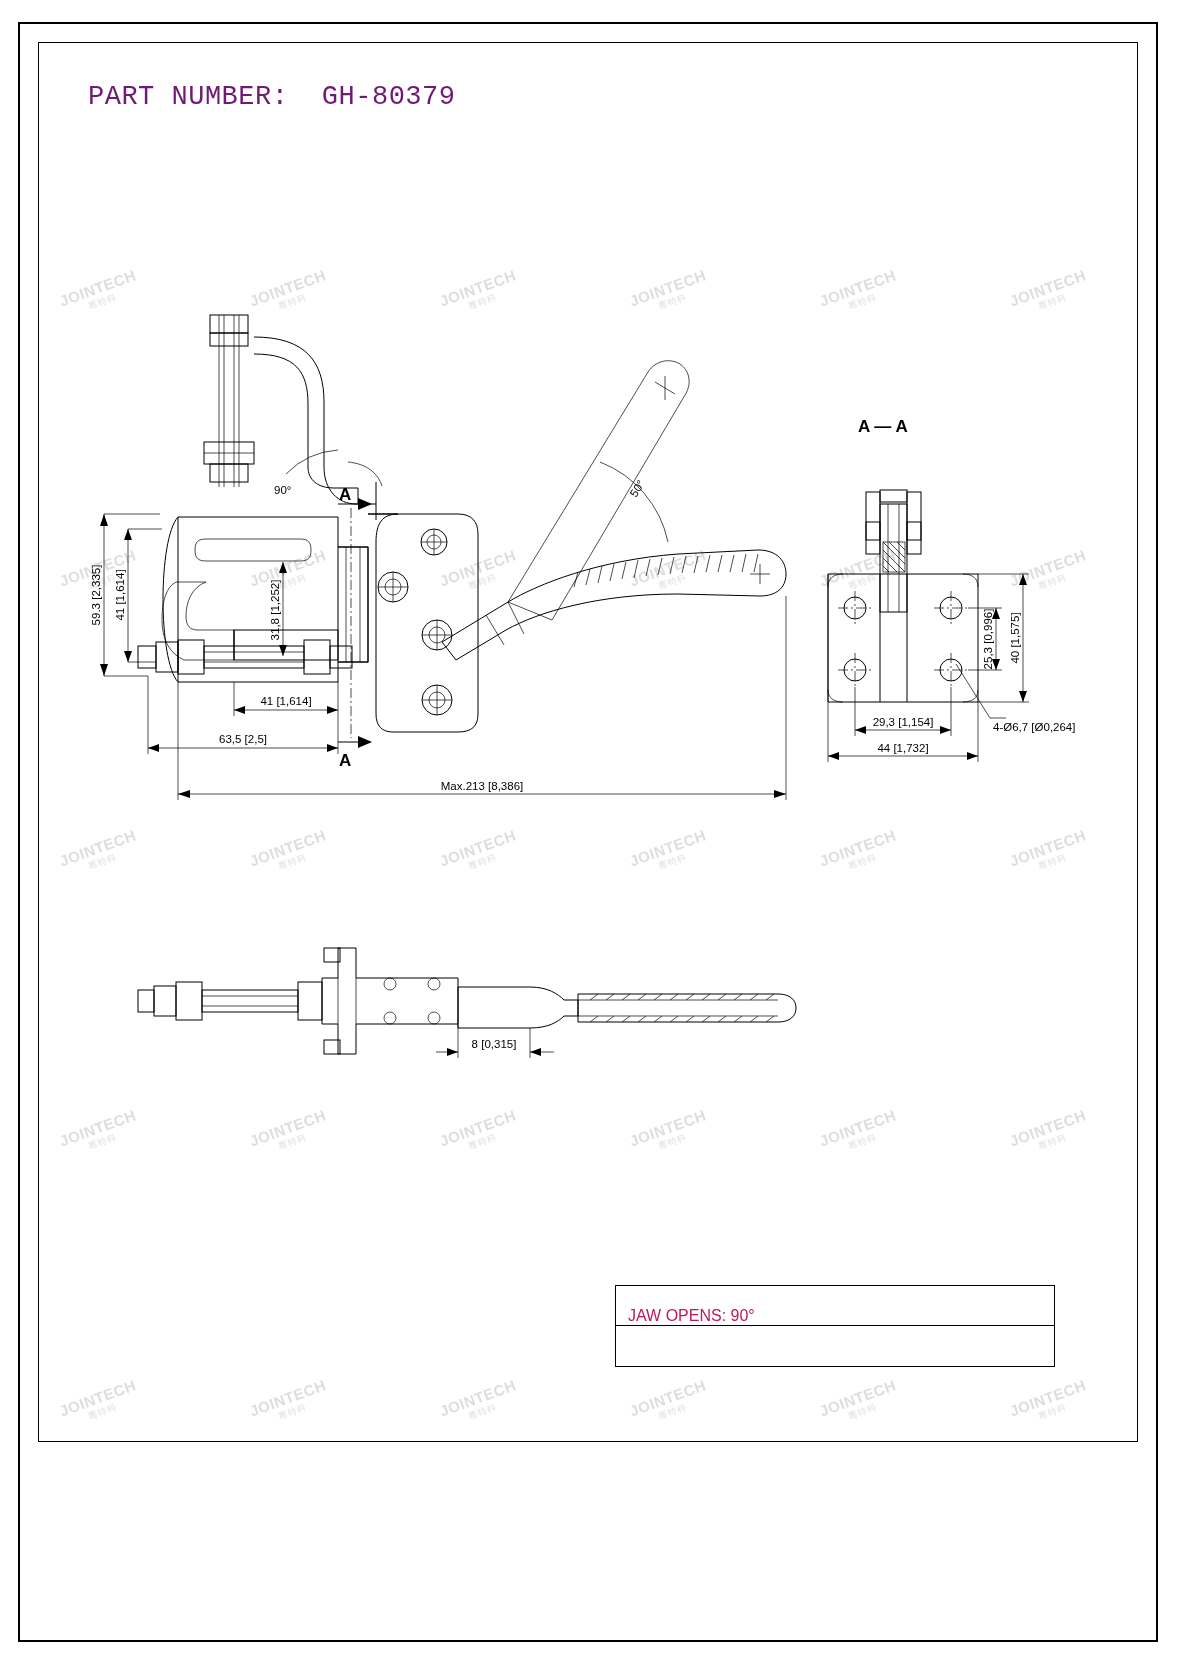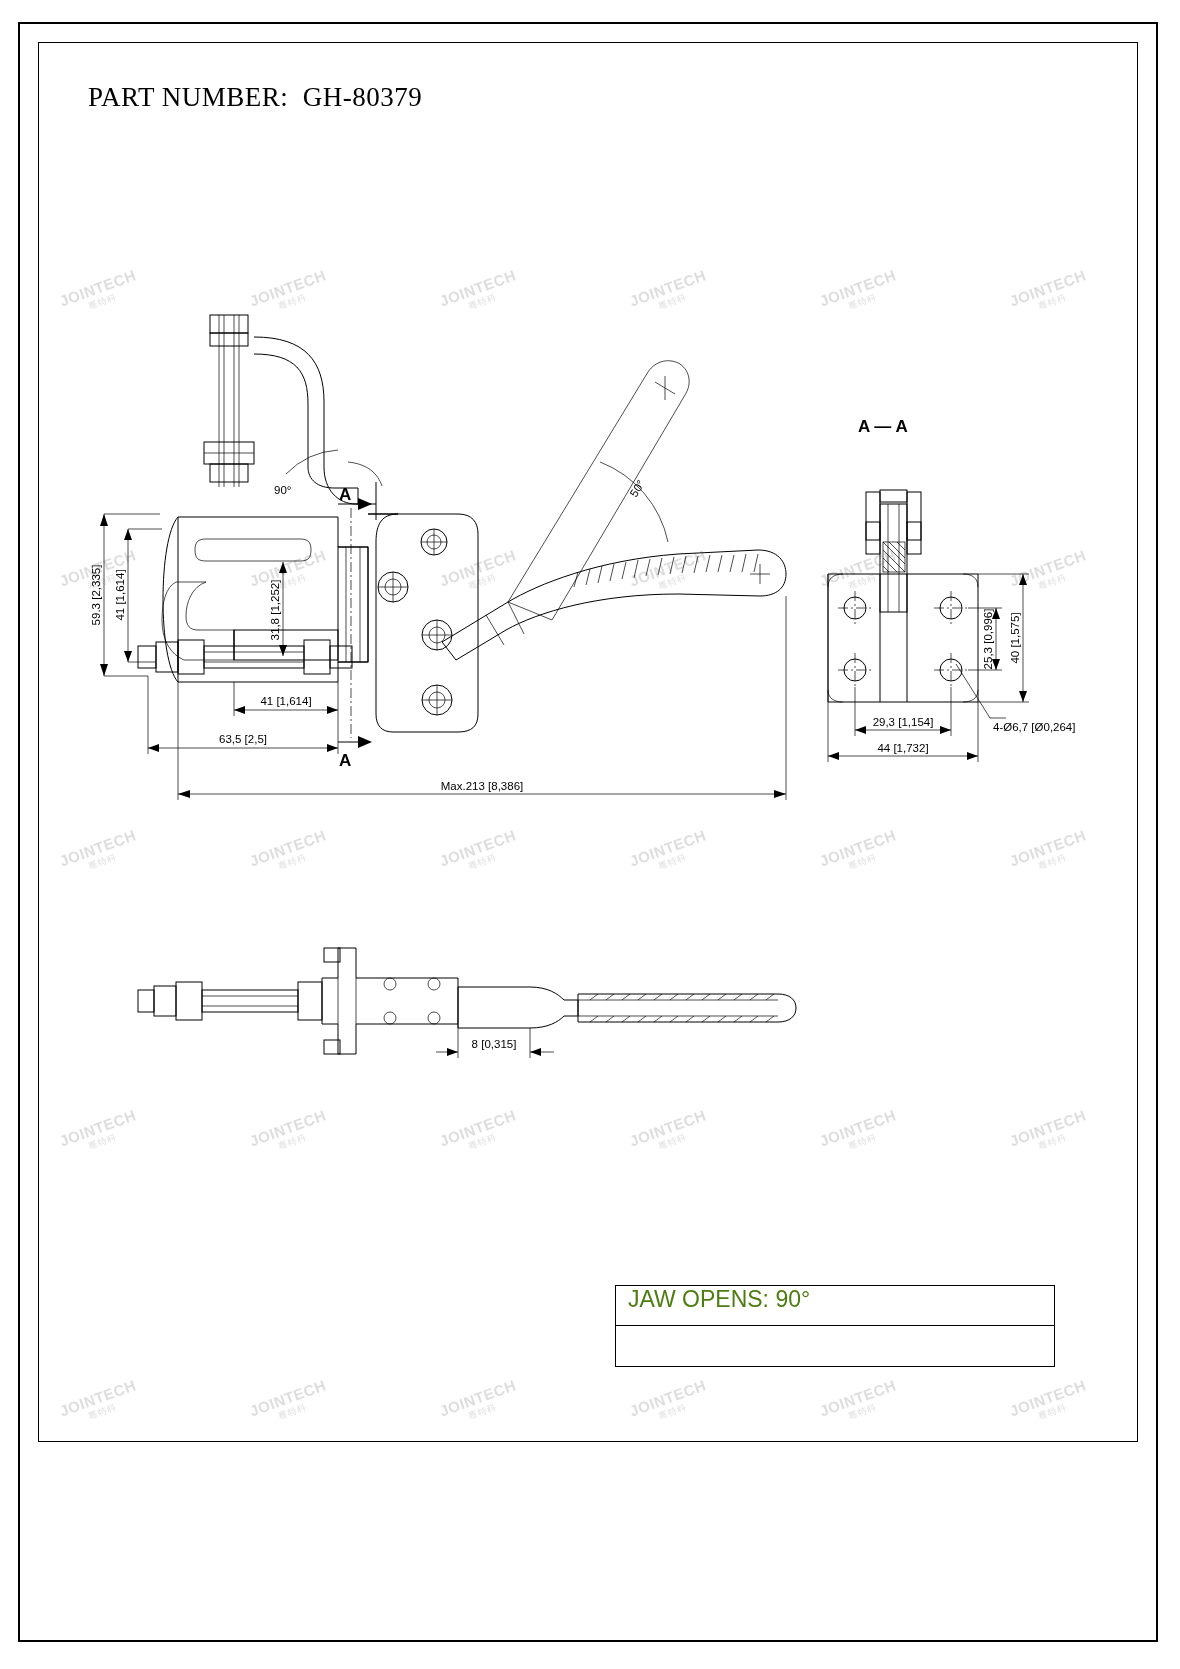--- a/index.html
+++ b/index.html
@@ -35,22 +35,23 @@
     width: 1100px; height: 1400px;
     border: 1px solid #000;
     box-sizing: border-box;
   }
   
   .part-number {
     position: absolute;
     left: 88px; top: 82px;
     font-size: 27px;
     letter-spacing: 0.5px;
-    color: #000000;
+    color: #701a75;
     white-space: nowrap;
+    font-family: Liberation Mono, monospace;
   }
   
   .wm-layer {
     position: absolute;
     left: 0; top: 0; width: 1180px; height: 1669px;
     overflow: hidden;
     pointer-events: none;
   }
   .wm {
     position: absolute;
@@ -101,26 +102,26 @@
     top: 1285px;
     width: 440px;
     border: 1.5px solid #000;
     box-sizing: border-box;
     background: rgba(255,255,255,0.0);
   }
   .notes-row {
     height: 40px;
     border-bottom: 1.5px solid #000;
     display: flex;
-    align-items: flex-start;
+    align-items: flex-end;
     padding-left: 12px;
     box-sizing: border-box;
     font-family: "Liberation Sans", sans-serif;
-    font-size: 23px;
-    color: #4d7c0f;
+    font-size: 16px;
+    color: #be185d;
   }
   .notes-row:last-child { border-bottom: none; }
 </style>
 </head>
 <body>
 
 <div class="page">
 
   <div class="wm-layer">
     <div class="wm" style="left:40px; top:280px;">

